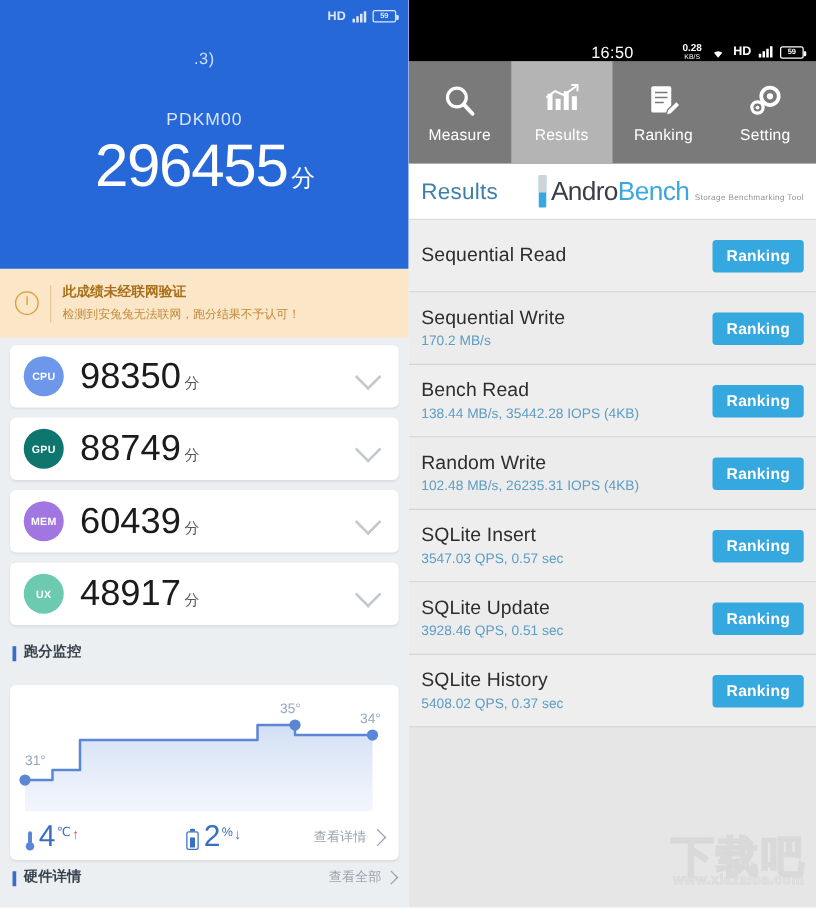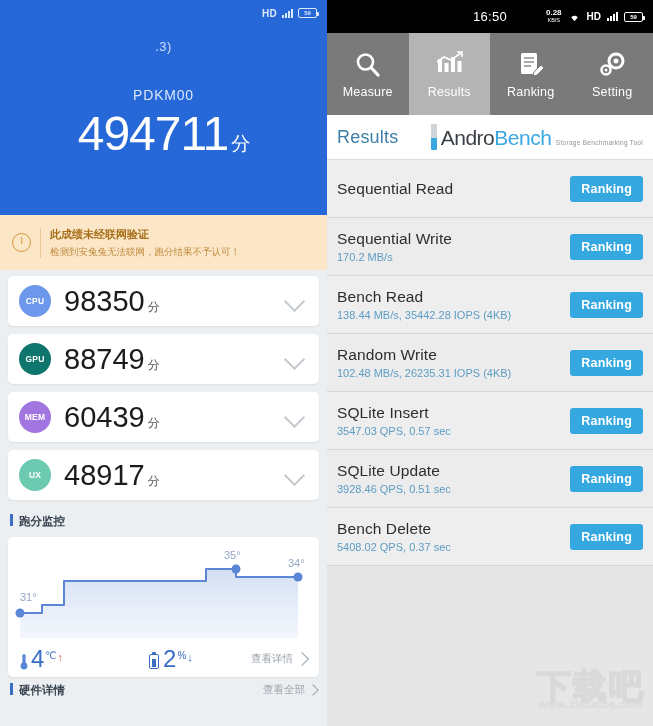--- a/index.html
+++ b/index.html
@@ -87,21 +87,21 @@
     flex: 1; margin-left: 13px; font-size: 29px; color: #1b1b1b; font-weight: 400;
   }
   .scard-val .unit { font-size: 12px; color: #555; margin-left: 3px; }
   .chev {
     width: 15px; height: 15px; border-right: 2px solid #c4c9ce;
     border-bottom: 2px solid #c4c9ce; transform: rotate(45deg); flex: none;
     margin-right: 4px;
   }
 
   .sec-head {
-    display: flex; align-items: flex-start; padding: 6px 10px 8px 10px;
+    display: flex; align-items: flex-end; padding: 6px 10px 19px 10px;
   }
   .sec-bar { width: 3px; height: 12px; background: #3a6ec4; margin-right: 6px; }
   .sec-title { font-size: 11.5px; color: #37424f; font-weight: 600; }
   .sec-right {
     margin-left: auto; font-size: 10.5px; color: #9aa3ad;
     display: flex; align-items: center; gap: 4px;
   }
   .arrow-r {
     width: 8px; height: 8px; border-right: 1.6px solid #9aa3ad;
     border-top: 1.6px solid #9aa3ad; transform: rotate(45deg);
@@ -147,21 +147,21 @@
     width: 10px; height: 10px; border-right: 1.6px solid #9aa3ad;
     border-top: 1.6px solid #9aa3ad; transform: rotate(45deg);
   }
 
   
   .right {
     width: 326px; height: 726px; background: #e6e6e6;
     position: relative; overflow: hidden;
   }
   .r-statusbar {
-    height: 33px; background: #000; display: flex; align-items: center;
+    height: 49px; background: #000; display: flex; align-items: flex-end;
     position: relative; padding: 0 10px;
   }
   .r-time {
     position: absolute; left: 0; right: 0; text-align: center;
     font-size: 13px; color: #fff; letter-spacing: .3px;
   }
   .r-icons {
     margin-left: auto; display: flex; align-items: center; gap: 6px;
     position: relative; z-index: 2;
   }
@@ -248,21 +248,21 @@
             <i></i>
             <i></i>
             <i></i>
             <i></i>
           </span>
         <span class="batt">59</span>
       </div>
       <div class="hero-ver">.3)</div>
       <div class="hero-model">PDKM00</div>
       <div class="hero-score">
-        <span>494711</span><span class="unit">分</span>
+        <span>296455</span><span class="unit">分</span>
       </div>
     </div>
 
     <div class="warn">
       <span class="warn-ic"></span>
       <span class="warn-sep"></span>
       <span class="warn-txt">
         <div class="warn-t1">此成绩未经联网验证</div>
         <div class="warn-t2">检测到安兔兔无法联网，跑分结果不予认可！</div>
       </span>
@@ -457,21 +457,21 @@
       </div>
       <div class="brow">
         <span class="brow-txt">
           <div class="brow-name">SQLite Update</div>
           <div class="brow-val">3928.46 QPS, 0.51 sec</div>
         </span>
         <button class="rank-btn">Ranking</button>
       </div>
       <div class="brow">
         <span class="brow-txt">
-          <div class="brow-name">Bench Delete</div>
+          <div class="brow-name">SQLite History</div>
           <div class="brow-val">5408.02 QPS, 0.37 sec</div>
         </span>
         <button class="rank-btn">Ranking</button>
       </div>
     </div>
 
     <div class="watermark">
       <div class="wm-cn">下载吧</div>
       <div class="wm-url">www.xiazaiba.com</div>
     </div>

